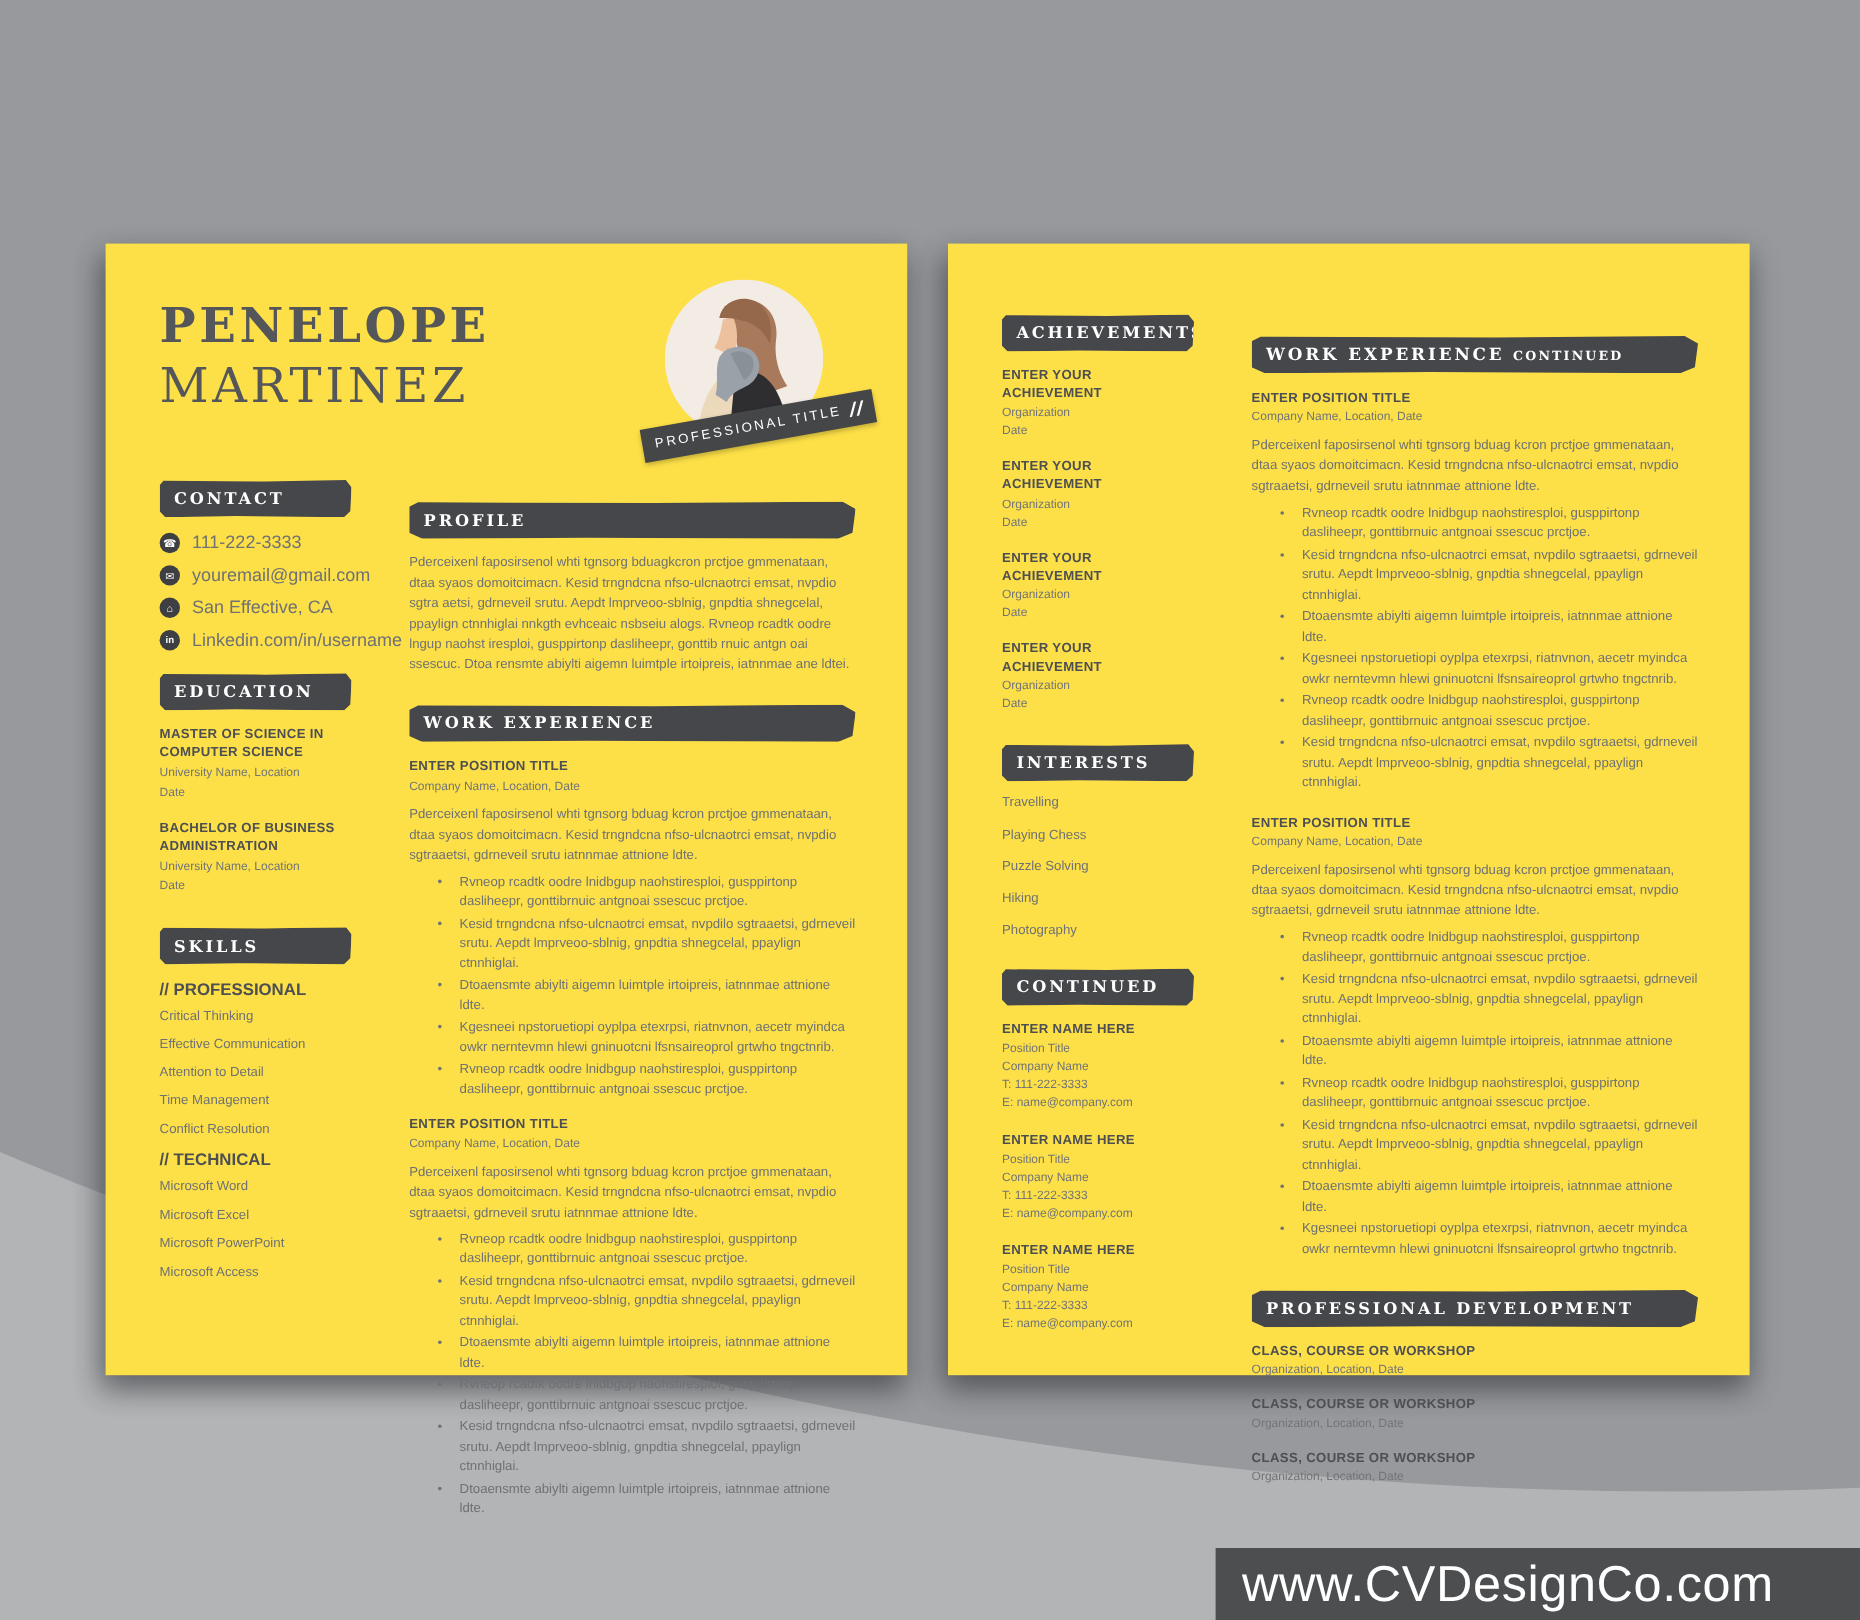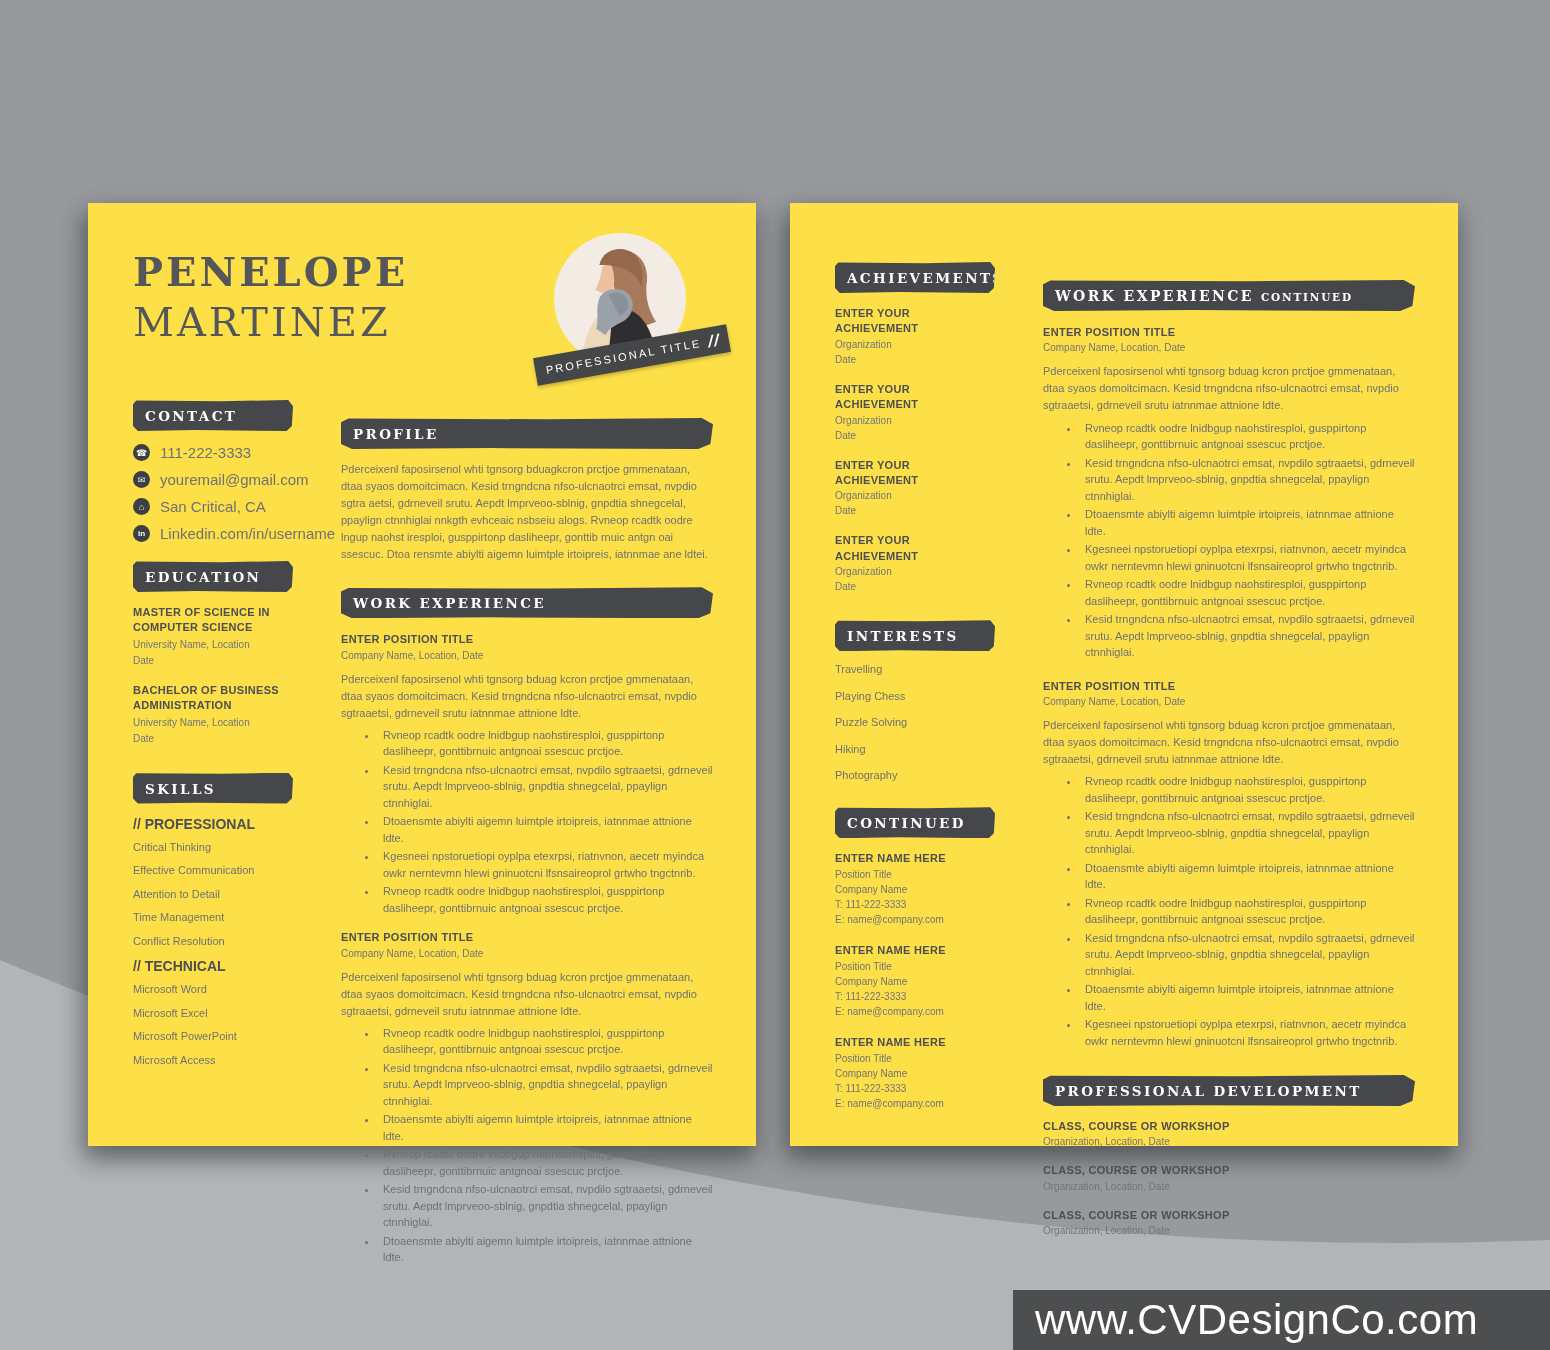--- a/index.html
+++ b/index.html
@@ -142,21 +142,21 @@
       <div class="contact-item">
         <span class="cicon">☎</span>
         <span class="contact-text">111-222-3333</span>
       </div>
       <div class="contact-item">
         <span class="cicon">✉</span>
         <span class="contact-text">youremail@gmail.com</span>
       </div>
       <div class="contact-item">
         <span class="cicon">⌂</span>
-        <span class="contact-text">San Critical, CA</span>
+        <span class="contact-text">San Effective, CA</span>
       </div>
       <div class="contact-item">
         <span class="cicon linkedin">in</span>
         <span class="contact-text">Linkedin.com/in/username</span>
       </div>
     </div>
 
     <div class="bar" style="margin-top:19px;">EDUCATION</div>
     <div class="edu-list">
       <div class="edu-entry">

